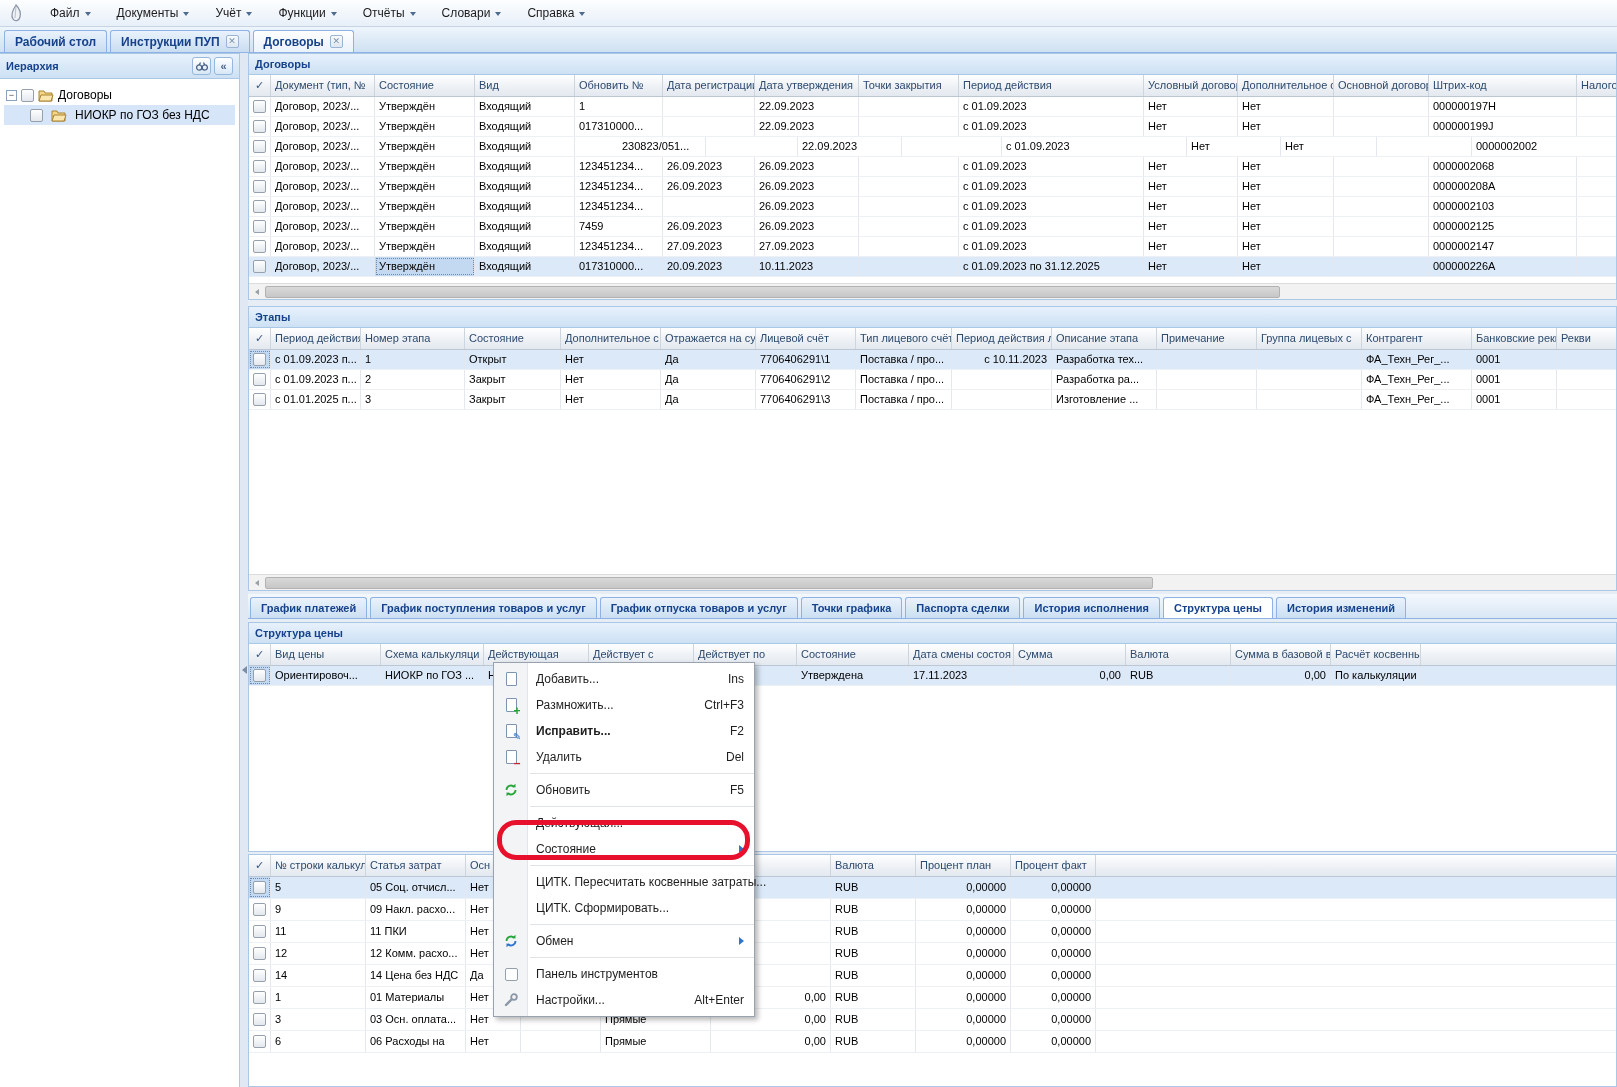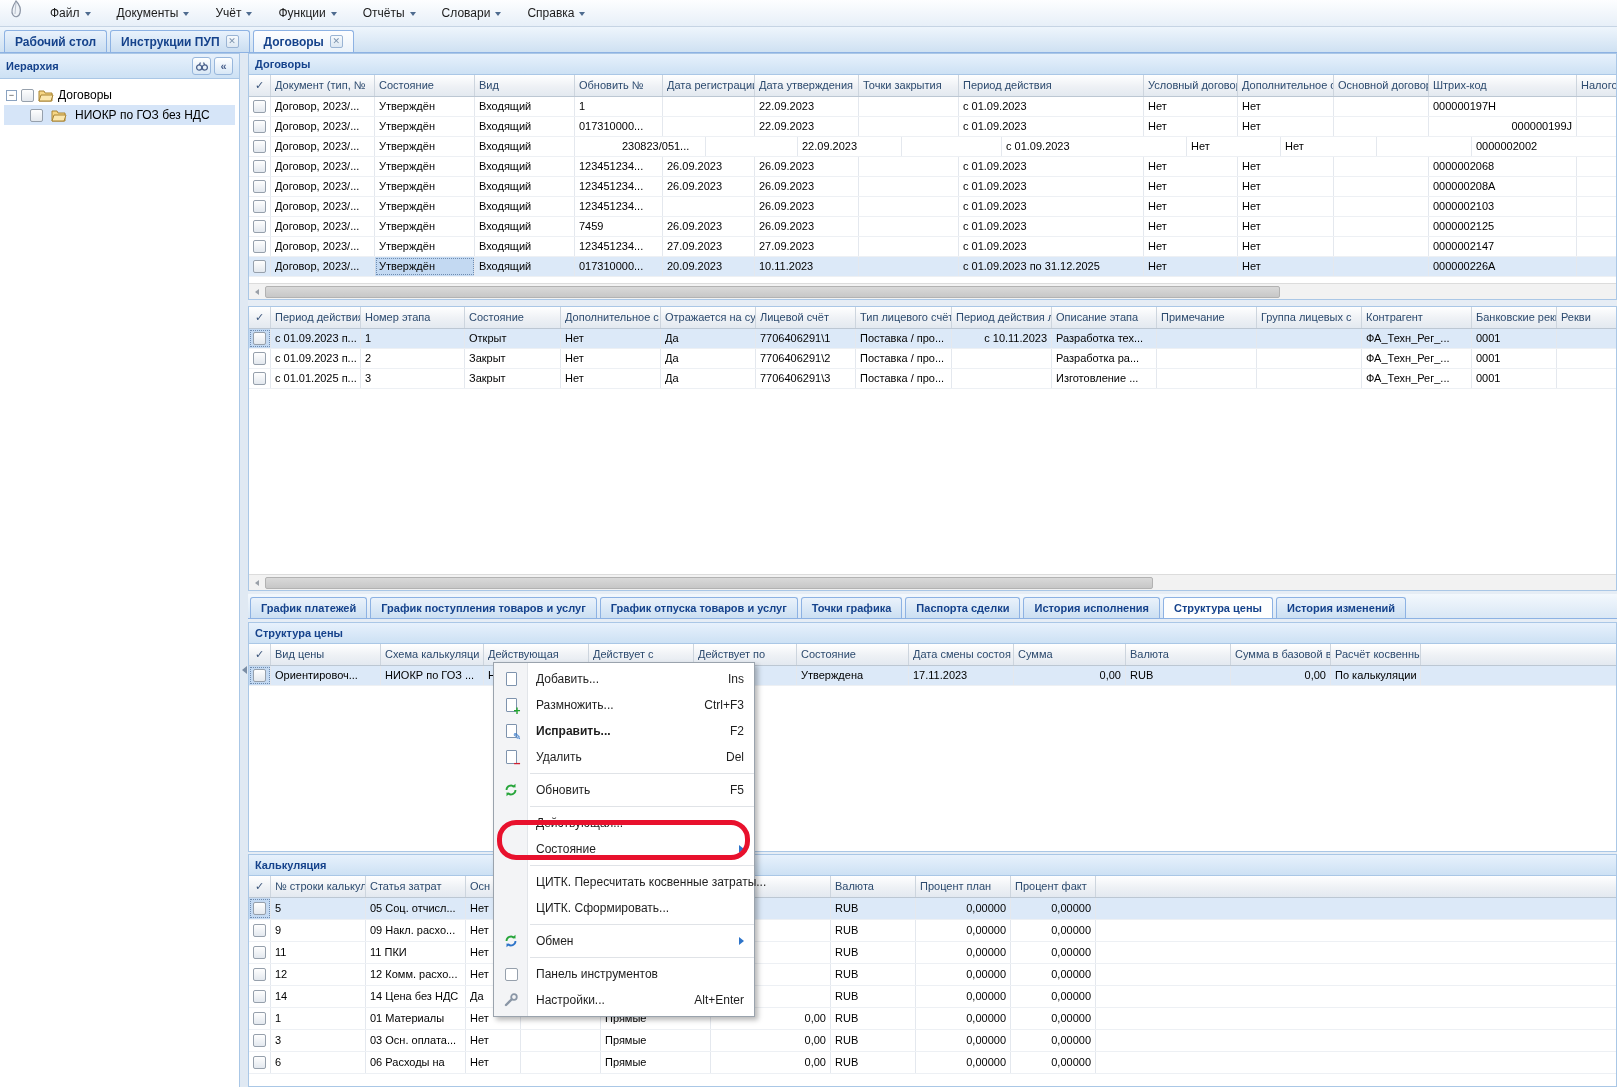--- a/index.html
+++ b/index.html
@@ -2,21 +2,21 @@
 <html><head>
 <meta charset="utf-8">
 <style>
   * { margin:0; padding:0; box-sizing:border-box; }
   html,body { width:1617px; height:1087px; overflow:hidden;
     font-family:"Liberation Sans","DejaVu Sans",sans-serif; font-size:12px; background:#e6edf5; }
 
   
   #menubar { position:absolute; left:0; top:0; width:1617px; height:27px;
     background:linear-gradient(#fdfeff,#e7eff8); border-bottom:1px solid #c6d4e4;
-    display:flex; padding:0 8px; gap:26px; }
+    display:flex; align-items:center; padding:0 8px; gap:26px; }
   #app-logo { width:16px; height:18px; flex:0 0 auto; }
   .mb-item { display:flex; align-items:center; gap:5px; color:#1c1c1c; cursor:default; }
   .mb-caret { width:0; height:0; border-left:3.5px solid transparent; border-right:3.5px solid transparent;
     border-top:4px solid #4e6b8f; margin-top:2px; }
 
   
   #tabbar { position:absolute; left:0; top:27px; width:1617px; height:26px;
     background:linear-gradient(#eef5fc,#cfe1f2); border-bottom:1px solid #8db2e3;
     display:flex; align-items:flex-end; padding:0 0 0 4px; gap:3px; }
   .wtab { height:22px; display:flex; align-items:center; gap:6px; padding:0 10px;
@@ -267,21 +267,21 @@
           <div class="g-cell" style="width: 100px;">Утверждён</div>
           <div class="g-cell" style="width: 100px;">Входящий</div>
           <div class="g-cell" style="width: 88px;">017310000...</div>
           <div class="g-cell" style="width: 92px;"></div>
           <div class="g-cell" style="width: 104px;">22.09.2023</div>
           <div class="g-cell" style="width: 100px;"></div>
           <div class="g-cell" style="width: 185px;">с 01.09.2023</div>
           <div class="g-cell" style="width: 94px;">Нет</div>
           <div class="g-cell" style="width: 96px;">Нет</div>
           <div class="g-cell" style="width: 95px;"></div>
-          <div class="g-cell" style="width: 148px; text-align: right;">000000199J</div>
+          <div class="g-cell" style="width: 148px;">000000199J</div>
           <div class="g-cell" style="width: 90px;"></div>
         </div>
         <div class="g-row">
           <div class="g-cell g-check" style="width: 22px;">
             <span class="checkbox"></span>
           </div>
           <div class="g-cell" style="width: 104px;">Договор, 2023/...</div>
           <div class="g-cell" style="width: 100px;">Утверждён</div>
           <div class="g-cell" style="width: 100px;">Входящий</div>
           <div class="g-cell" style="width: 88px; margin-left: 43px;">230823/051...</div>
@@ -406,20 +406,23 @@
       </div>
     <div class="hscroll">
       <span class="hs-arrow">
           <span class="tri-left"></span>
         </span>
       <span class="hs-thumb" style="width:1015px;"></span>
     </div>
   </div>
 
   <div class="panel" id="stages-panel">
+    <div class="panel-title">
+      <span>Этапы</span>
+    </div>
     <div class="grid">
         <div class="g-head">
           <div class="g-hcell g-check" style="width: 22px;">✓</div>
           <div class="g-hcell" style="width: 90px;">Период действия..</div>
           <div class="g-hcell" style="width: 104px;">Номер этапа</div>
           <div class="g-hcell" style="width: 96px;">Состояние</div>
           <div class="g-hcell" style="width: 100px;">Дополнительное с</div>
           <div class="g-hcell" style="width: 95px;">Отражается на су</div>
           <div class="g-hcell" style="width: 100px;">Лицевой счёт</div>
           <div class="g-hcell" style="width: 96px;">Тип лицевого счёт</div>
@@ -540,23 +543,20 @@
           <div class="g-cell" style="width: 105px;">17.11.2023</div>
           <div class="g-cell num" style="width: 112px;">0,00</div>
           <div class="g-cell" style="width: 105px;">RUB</div>
           <div class="g-cell num" style="width: 100px;">0,00</div>
           <div class="g-cell" style="width: 90px;">По калькуляции</div>
         </div>
       </div>
   </div>
 
   <div class="panel" id="calc-panel">
-    <div class="panel-title">
-      <span>Калькуляция</span>
-    </div>
     <div class="grid">
         <div class="g-head">
           <div class="g-hcell g-check" style="width: 22px;">✓</div>
           <div class="g-hcell" style="width: 95px;">№ строки калькул</div>
           <div class="g-hcell" style="width: 100px;">Статья затрат</div>
           <div class="g-hcell" style="width: 55px;">Осн</div>
           <div class="g-hcell" style="width: 80px;"></div>
           <div class="g-hcell" style="width: 110px;"></div>
           <div class="g-hcell" style="width: 120px;"></div>
           <div class="g-hcell" style="width: 85px;">Валюта</div>

